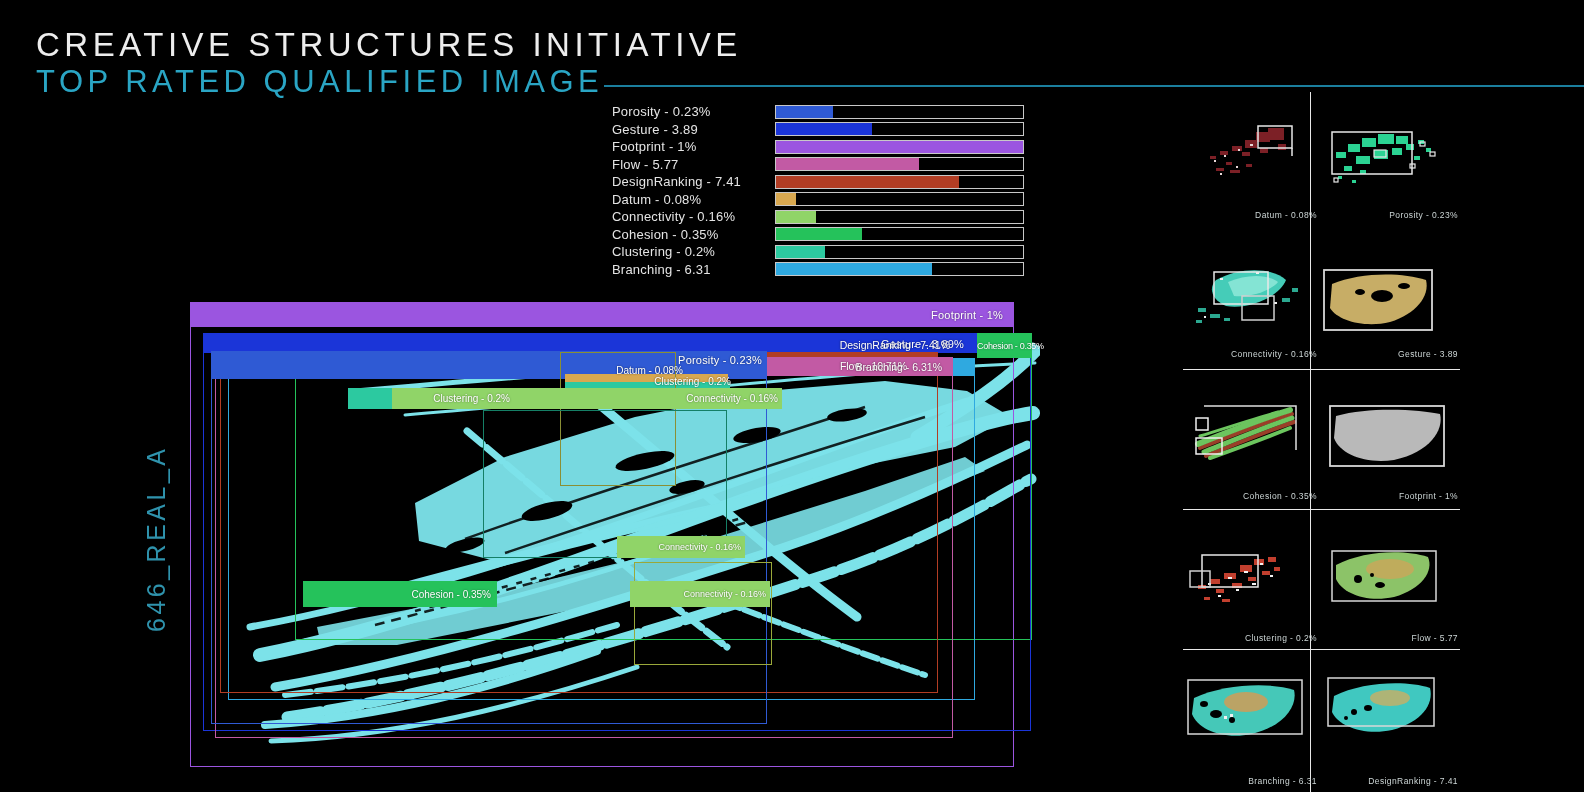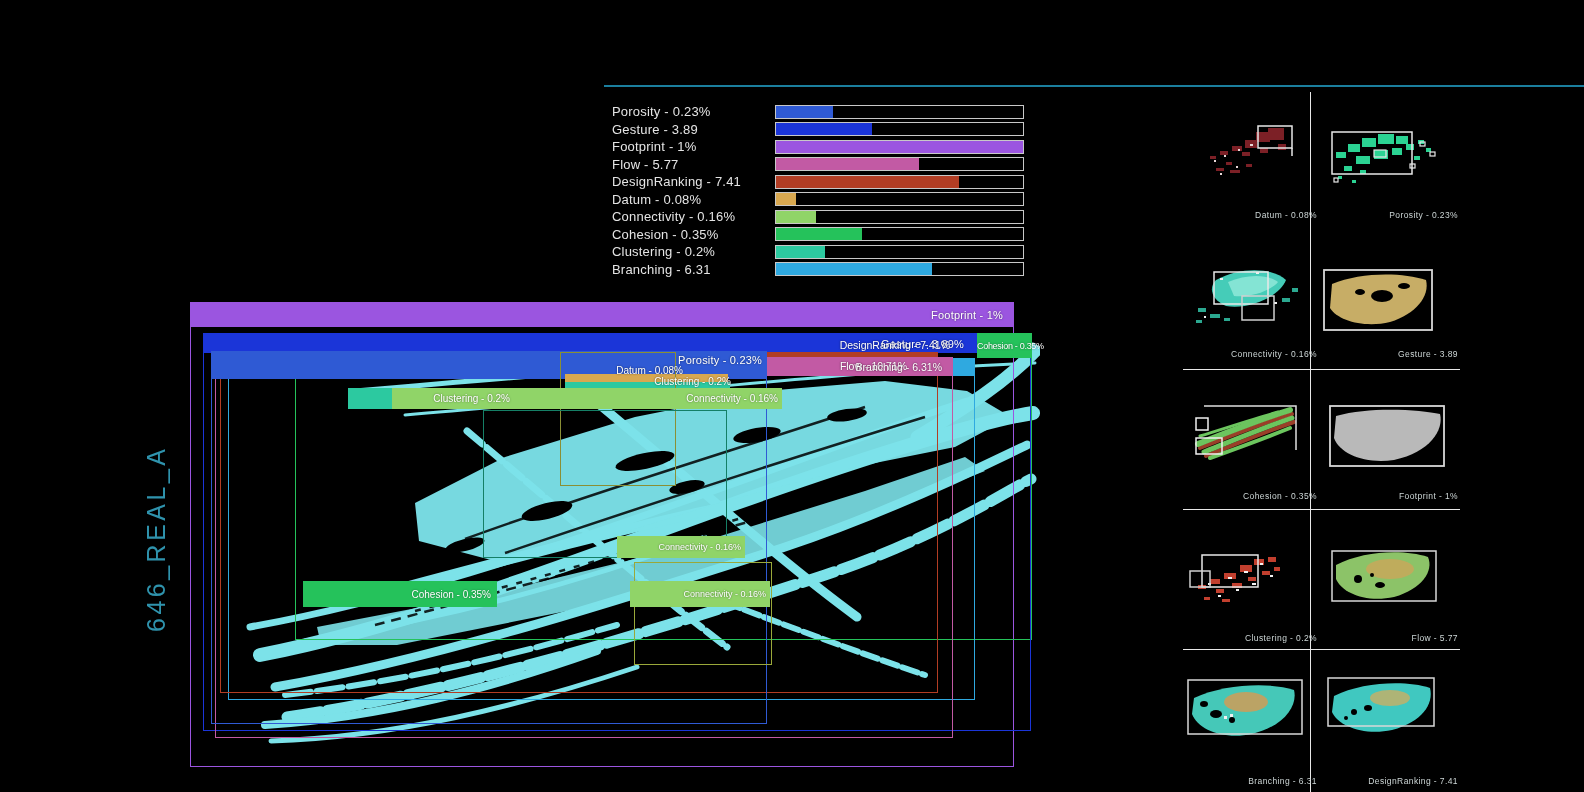--- a/index.html
+++ b/index.html
@@ -39,20 +39,22 @@
   .panel-sep{position:absolute;left:1183px;width:277px;height:1px;}
   .thumb{position:absolute;z-index:2;margin:0;padding:0;}
   .thumb-label{position:absolute;width:160px;text-align:right;font-size:8.5px;
          color:#cdd6d6;letter-spacing:0.4px;white-space:nowrap;z-index:2;}
 </style>
 </head>
 <body>
 
 <div class="stage">
 
+  <div class="title">CREATIVE STRUCTURES INITIATIVE</div>
+  <div class="subtitle" style="color: rgb(42, 165, 196);">TOP RATED QUALIFIED IMAGE</div>
   <div class="subtitle-rule" style="background: rgb(27, 127, 158);"></div>
 
   <div class="side-label" style="color: rgb(47, 147, 173);">646_REAL_A</div>
 
   <div class="legend">
     <div class="lg-row">
         <div class="lg-label">Porosity - 0.23%</div>
         <div class="lg-track">
           <div class="lg-fill" style="background: rgb(47, 90, 212); width: 23%;"></div>
         </div>

